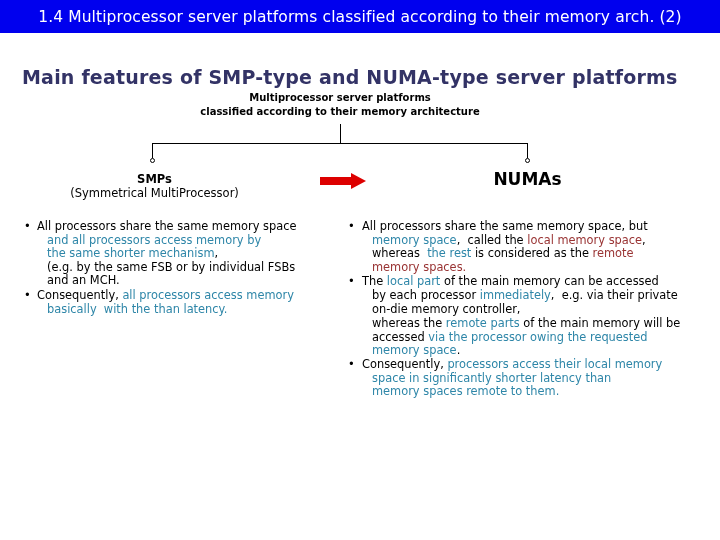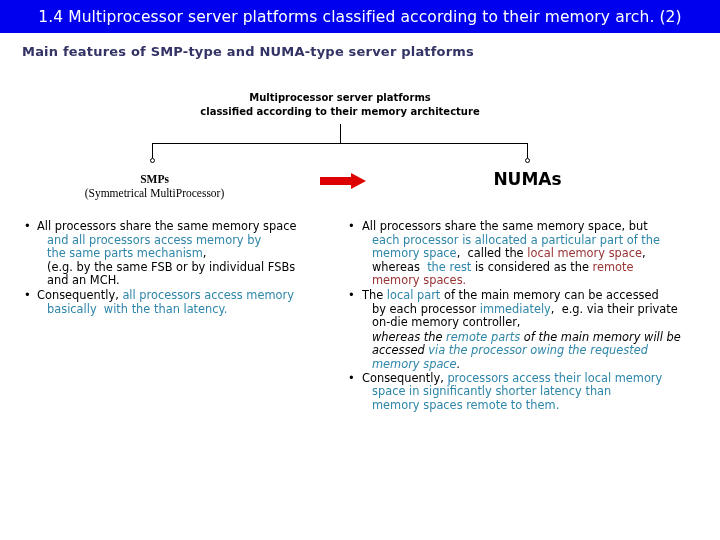--- a/index.html
+++ b/index.html
@@ -31,23 +31,23 @@
     color: #ffffff;
     font-size: 15.5px;
     letter-spacing: 0.1px;
     white-space: nowrap;
   }
 
   
   #section-heading {
     position: absolute;
     left: 22px;
-    top: 44px;
+    top: 66px;
     color: #333366;
-    font-size: 13px;
+    font-size: 19px;
     font-weight: bold;
     letter-spacing: 0.2px;
     white-space: nowrap;
   }
 
   
   #tree-root {
     position: absolute;
     left: 170px;
     top: 91px;
@@ -103,21 +103,20 @@
   
   #smp-label {
     position: absolute;
     left: 32px;
     top: 172px;
     width: 245px;
     text-align: center;
     color: #000000;
     font-size: 11.5px;
     line-height: 14px;
-    font-family: Liberation Serif, serif;
   }
   #smp-label .strong { font-weight: bold; }
 
   #numa-label {
     position: absolute;
     left: 440px;
     top: 172px;
     width: 175px;
     text-align: center;
     color: #000000;
@@ -155,21 +154,20 @@
     left: 8px;
     top: 0;
     width: 10px;
     text-align: left;
   }
   #column-numa .bullet-item { padding-left: 26px; }
   #column-numa .bullet-item > .bullet-dot { left: 12px; }
 
   .cont-line {            
     padding-left: 21px;
-    font-style: italic;
   }
   #column-numa .cont-line { padding-left: 26px; }
 
   .line { white-space: pre-wrap; }
   .indent { padding-left: 10px; }
 
   .t-black { color: #000000; }
   .t-teal  { color: #2e86a8; }
   .t-red   { color: #993333; }
 </style>
@@ -205,35 +203,34 @@
 
 <svg id="red-arrow" viewBox="0 0 50 18">
   <polygon points="2,5 33,5 33,1 48,9 33,17 33,13 2,13" fill="#dd0000"></polygon>
 </svg>
 
 <div class="column" id="column-smp">
     <div class="bullet-item">
       <span class="bullet-dot">•</span>
       <div class="line"><span class="t-black">All processors share the same memory space</span></div>
       <div class="line indent"><span class="t-teal">and all processors access memory by</span></div>
-      <div class="line indent"><span class="t-teal">the same parts mechanism</span><span class="t-black">,</span></div>
+      <div class="line indent"><span class="t-teal">the same shorter mechanism</span><span class="t-black">,</span></div>
       <div class="line indent"><span class="t-black">(e.g. by the same FSB or by individual FSBs</span></div>
       <div class="line indent"><span class="t-black">and an MCH.</span></div>
     </div>
     <div class="bullet-item">
       <span class="bullet-dot">•</span>
       <div class="line"><span class="t-black">Consequently, </span><span class="t-teal">all processors access memory</span></div>
       <div class="line indent"><span class="t-teal">basically  with the than latency.</span></div>
     </div>
   </div>
 <div class="column" id="column-numa">
     <div class="bullet-item">
       <span class="bullet-dot">•</span>
       <div class="line"><span class="t-black">All processors share the same memory space, but</span></div>
-      <div class="line indent"><span class="t-teal">each processor is allocated a particular part of the</span></div>
       <div class="line indent"><span class="t-teal">memory space</span><span class="t-black">,  called the </span><span class="t-red">local memory space</span><span class="t-black">,</span></div>
       <div class="line indent"><span class="t-black">whereas  </span><span class="t-teal">the rest</span><span class="t-black"> is considered as the </span><span class="t-red">remote</span></div>
       <div class="line indent"><span class="t-red">memory spaces.</span></div>
     </div>
     <div class="bullet-item">
       <span class="bullet-dot">•</span>
       <div class="line"><span class="t-black">The </span><span class="t-teal">local part</span><span class="t-black"> of the main memory can be accessed</span></div>
       <div class="line indent"><span class="t-black">by each processor </span><span class="t-teal">immediately</span><span class="t-black">,  e.g. via their private</span></div>
       <div class="line indent"><span class="t-black">on-die memory controller,</span></div>
     </div>

